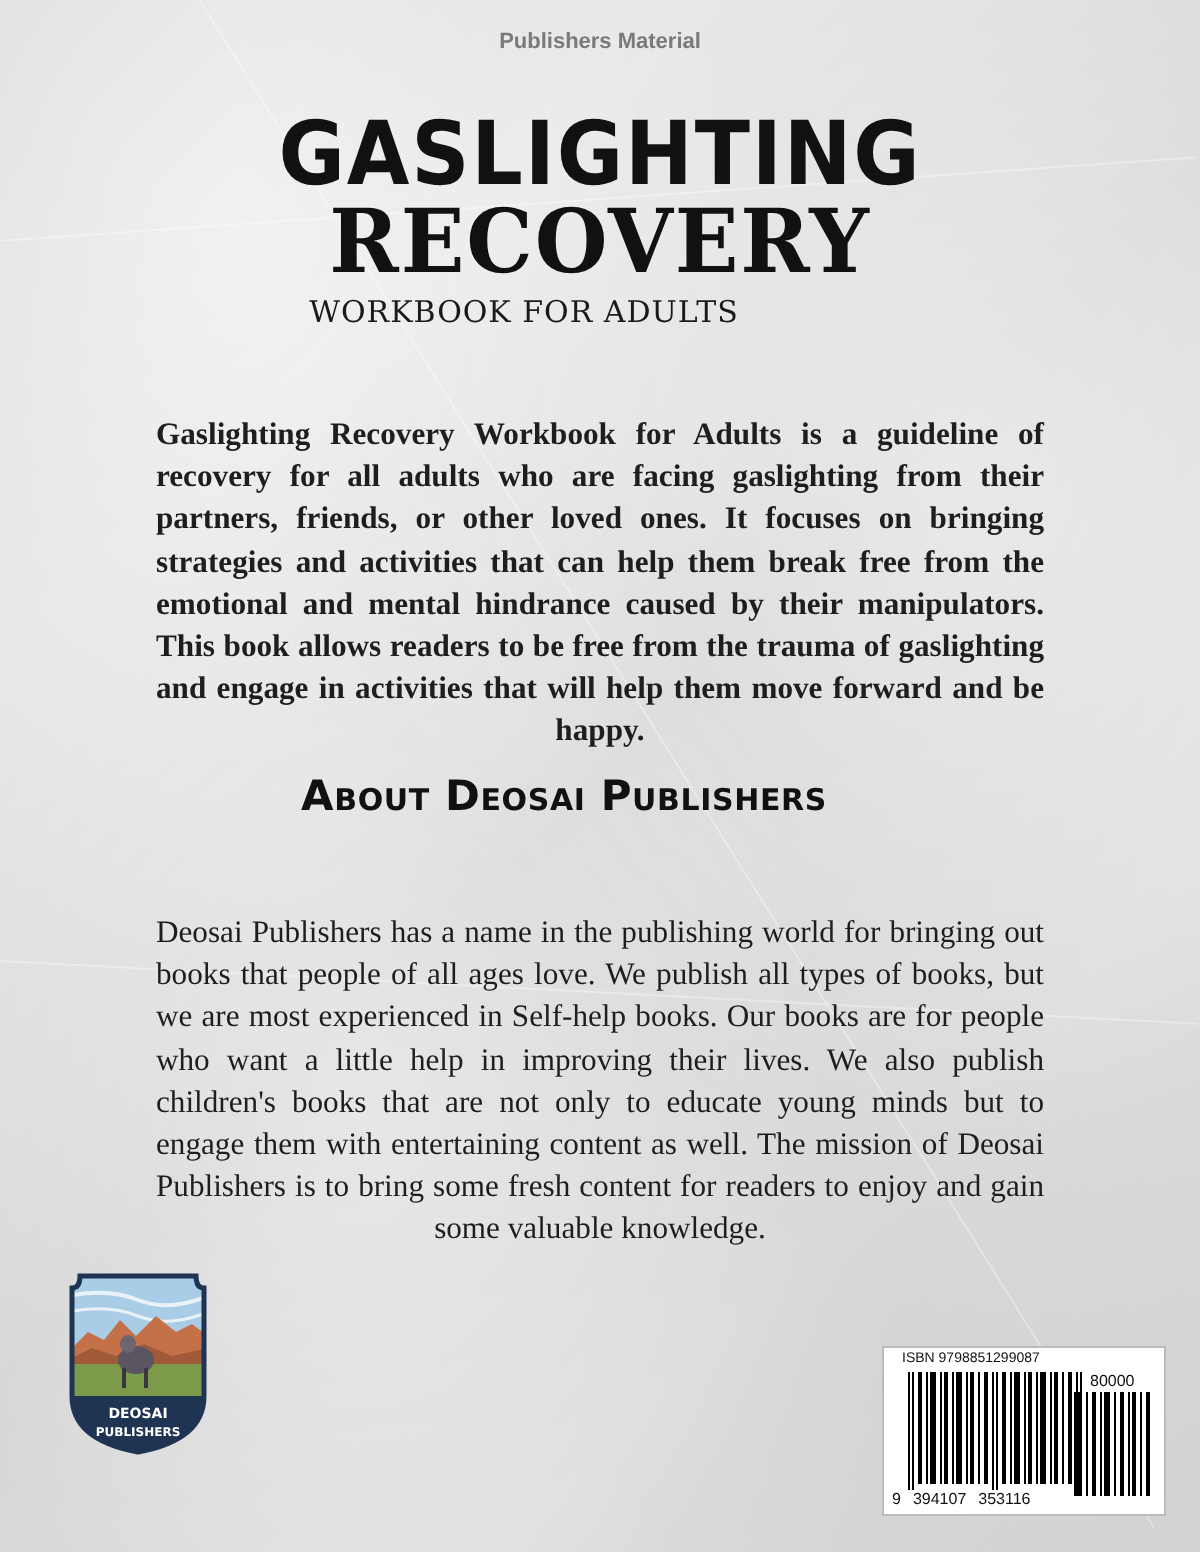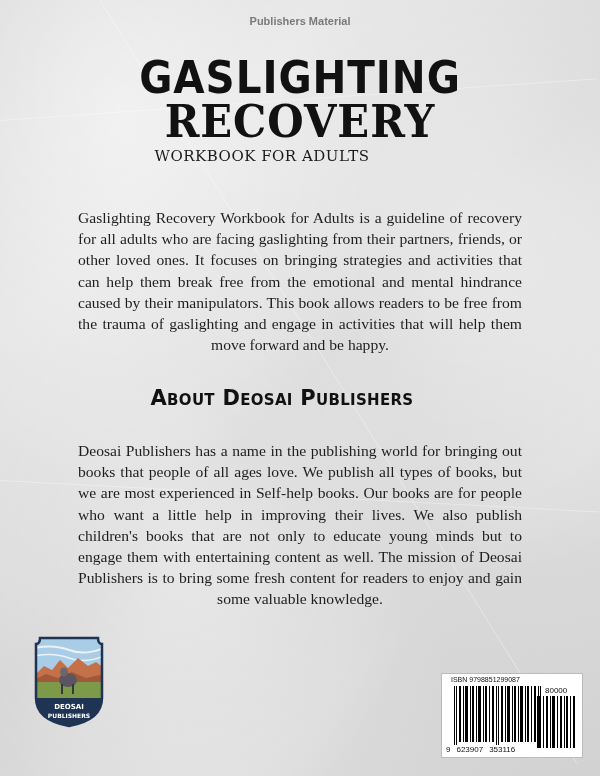--- a/index.html
+++ b/index.html
@@ -65,22 +65,22 @@
       position: absolute;
       left: 78px;
       width: 444px;
       font-family: "Liberation Serif", serif;
       font-size: 15.6px;
       line-height: 21.2px;
       text-align: justify;
       text-align-last: center;
       color: #1e1e1e;
     }
-    .para-1 { top: 207px; }
-    .para-2 { top: 440px; }
+    .para-1 { top: 207px; font-weight: bold; }
+    .para-2 { top: 456px; }
     .section-heading {
       position: absolute;
       top: 386px;
       left: 0;
       width: 564px;
       text-align: center;
       font-family: "DejaVu Sans", sans-serif;
       font-weight: bold;
       font-size: 21px;
       font-variant: small-caps;
@@ -238,16 +238,16 @@
       <rect x="20" y="0" width="1" height="52"></rect>
         <rect x="23" y="0" width="2" height="52"></rect>
       <rect x="27" y="0" width="1" height="52"></rect>
         <rect x="29" y="0" width="2" height="52"></rect>
       <rect x="33" y="0" width="1" height="52"></rect>
         <rect x="36" y="0" width="2" height="52"></rect>
     </g>
   </svg>
   <div class="barcode-digits">
     <span>9</span>
-    <span>623907</span>
+    <span>394107</span>
     <span>353116</span>
   </div>
 </div>
 
 </body></html>

